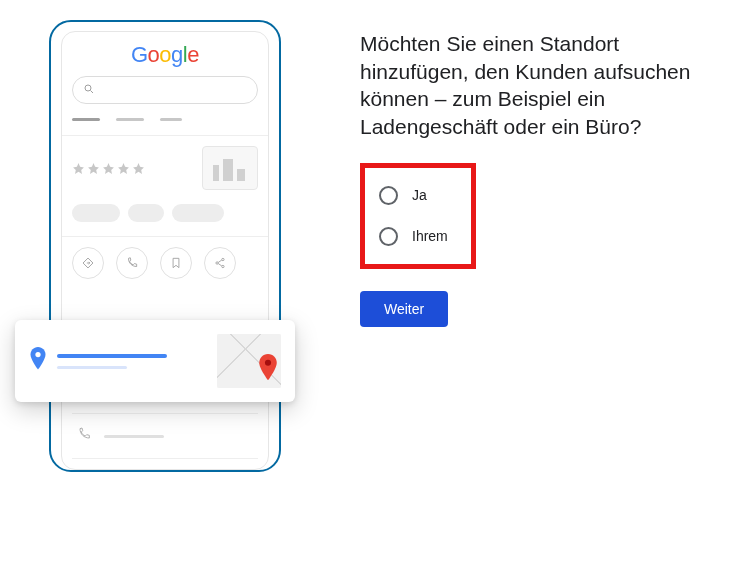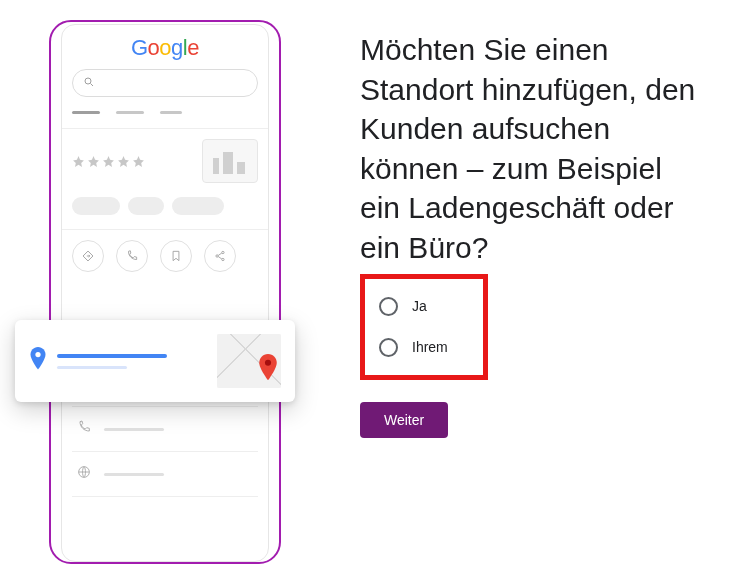--- a/index.html
+++ b/index.html
@@ -16,25 +16,25 @@
   .illus {
     position: absolute;
     left: 15px;
     top: 20px;
     width: 280px;
     height: 520px;
   }
   .phone {
     position: absolute;
     left: 34px; top: 0;
-    width: 232px; height: 544px;
-    border: 2px solid #a21caf;
+    width: 232px; height: 452px;
+    border: 2px solid #0369a1;
     border-radius: 22px;
     background: #fff;
-    padding: 2px 10px 0 10px;
+    padding: 9px 10px 0 10px;
   }
   .phone .screen {
     width: 100%; height: 100%;
     border: 1px solid #e6e6e6;
     border-radius: 14px;
     padding: 10px 10px 0 10px;
     overflow: hidden;
     position: relative;
   }
   .logo {
@@ -138,52 +138,52 @@
   .sidebtn.s2{ top:145px; height:34px;}
   .sidebtn.s3{ top:186px; height:34px;}
 
   
   .form {
     position:absolute;
     left:360px; top:30px;
     width:340px;
   }
   .heading {
-    font-size:30px;
+    font-size:21px;
     line-height:1.32;
     color:#202124;
     font-weight:400;
-    margin-bottom:6px;
+    margin-bottom:22px;
     font-family: Arial, sans-serif;
   }
   .subtext {
     font-size:14px;
     line-height:1.5;
     color:#5f6368;
     margin-bottom:26px;
     max-width:310px;
   }
   .radiobox {
     border:5px solid #e81818;
-    width:128px;
+    width:116px;
     padding:12px 14px;
     margin-bottom:22px;
   }
   .radioitem {
     display:flex; align-items:center; gap:14px;
     padding:6px 0;
   }
   .radioitem + .radioitem { margin-top:10px; }
   .radio {
     width:19px; height:19px; border:2px solid #5f6368; border-radius:50%;
     flex-shrink:0;
   }
   .radiolabel { font-size:14px; color:#202124; }
   .btn {
-    background:#701a75; color:#fff;
+    background:#1d4ed8; color:#fff;
     border:none; border-radius:4px;
     font-size:14px; font-weight:500;
     padding:10px 24px;
     cursor:pointer;
   }
 </style>
 </head>
 <body>
 
 <div class="illus">

